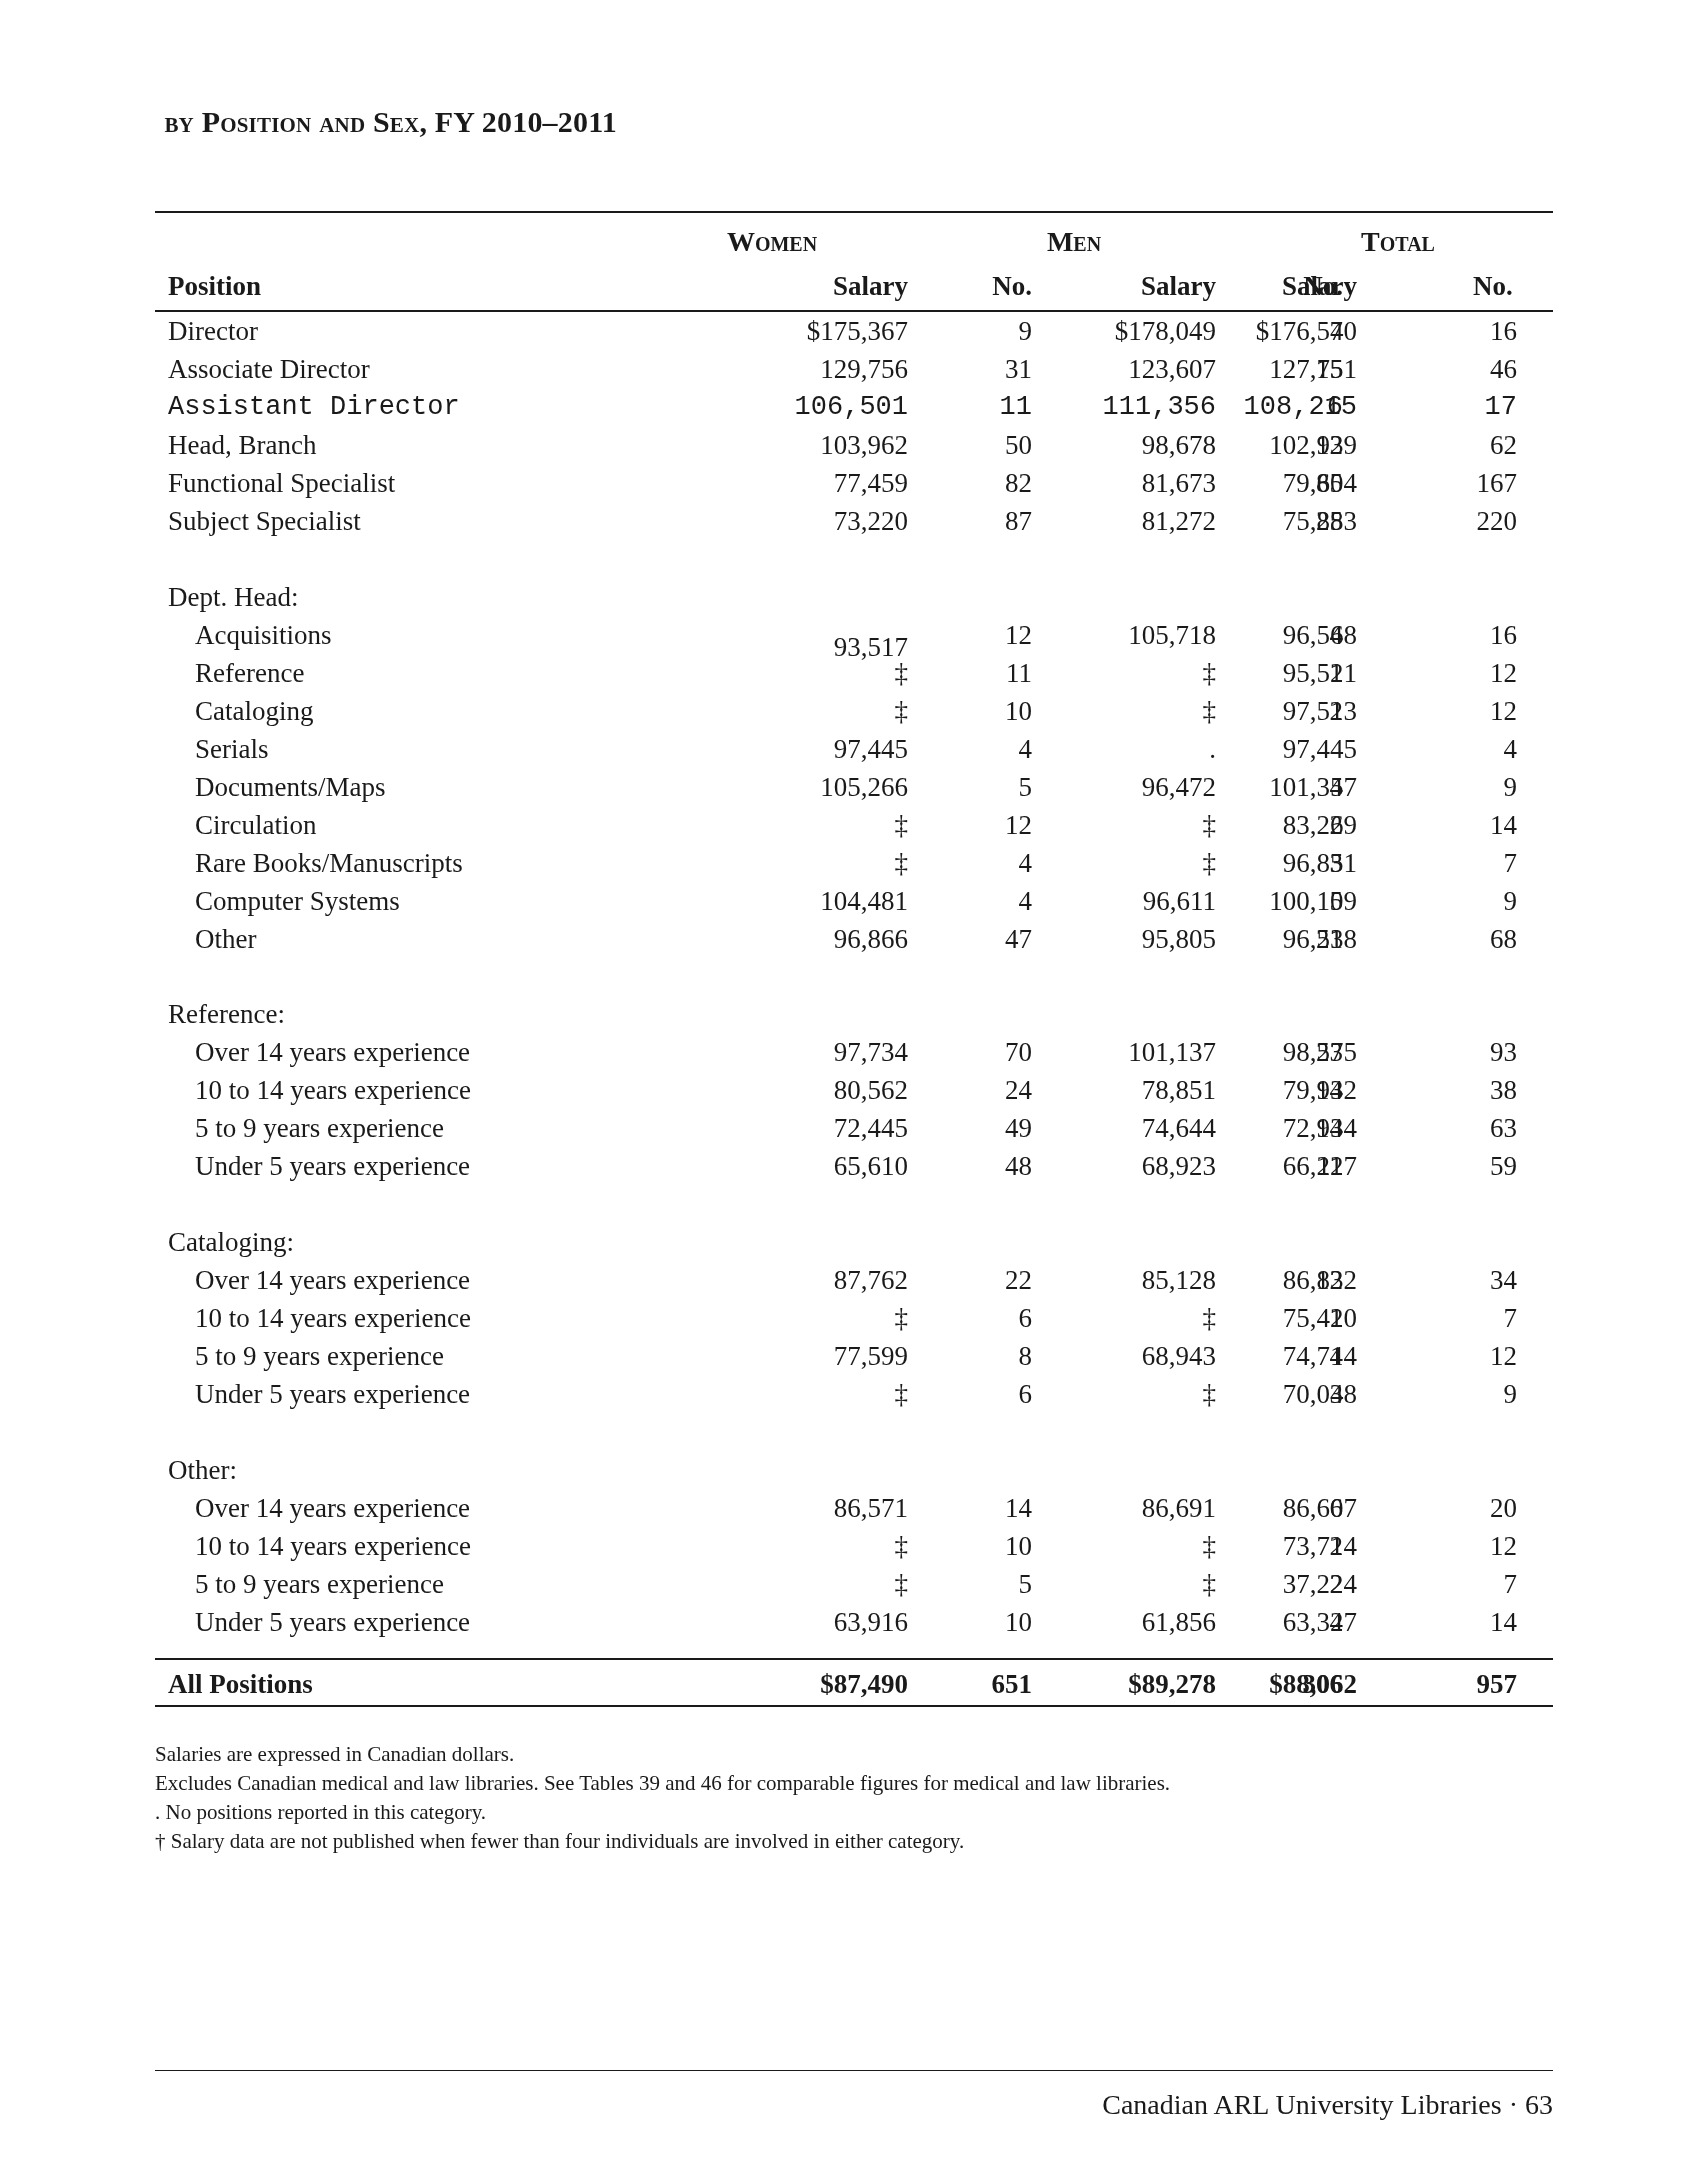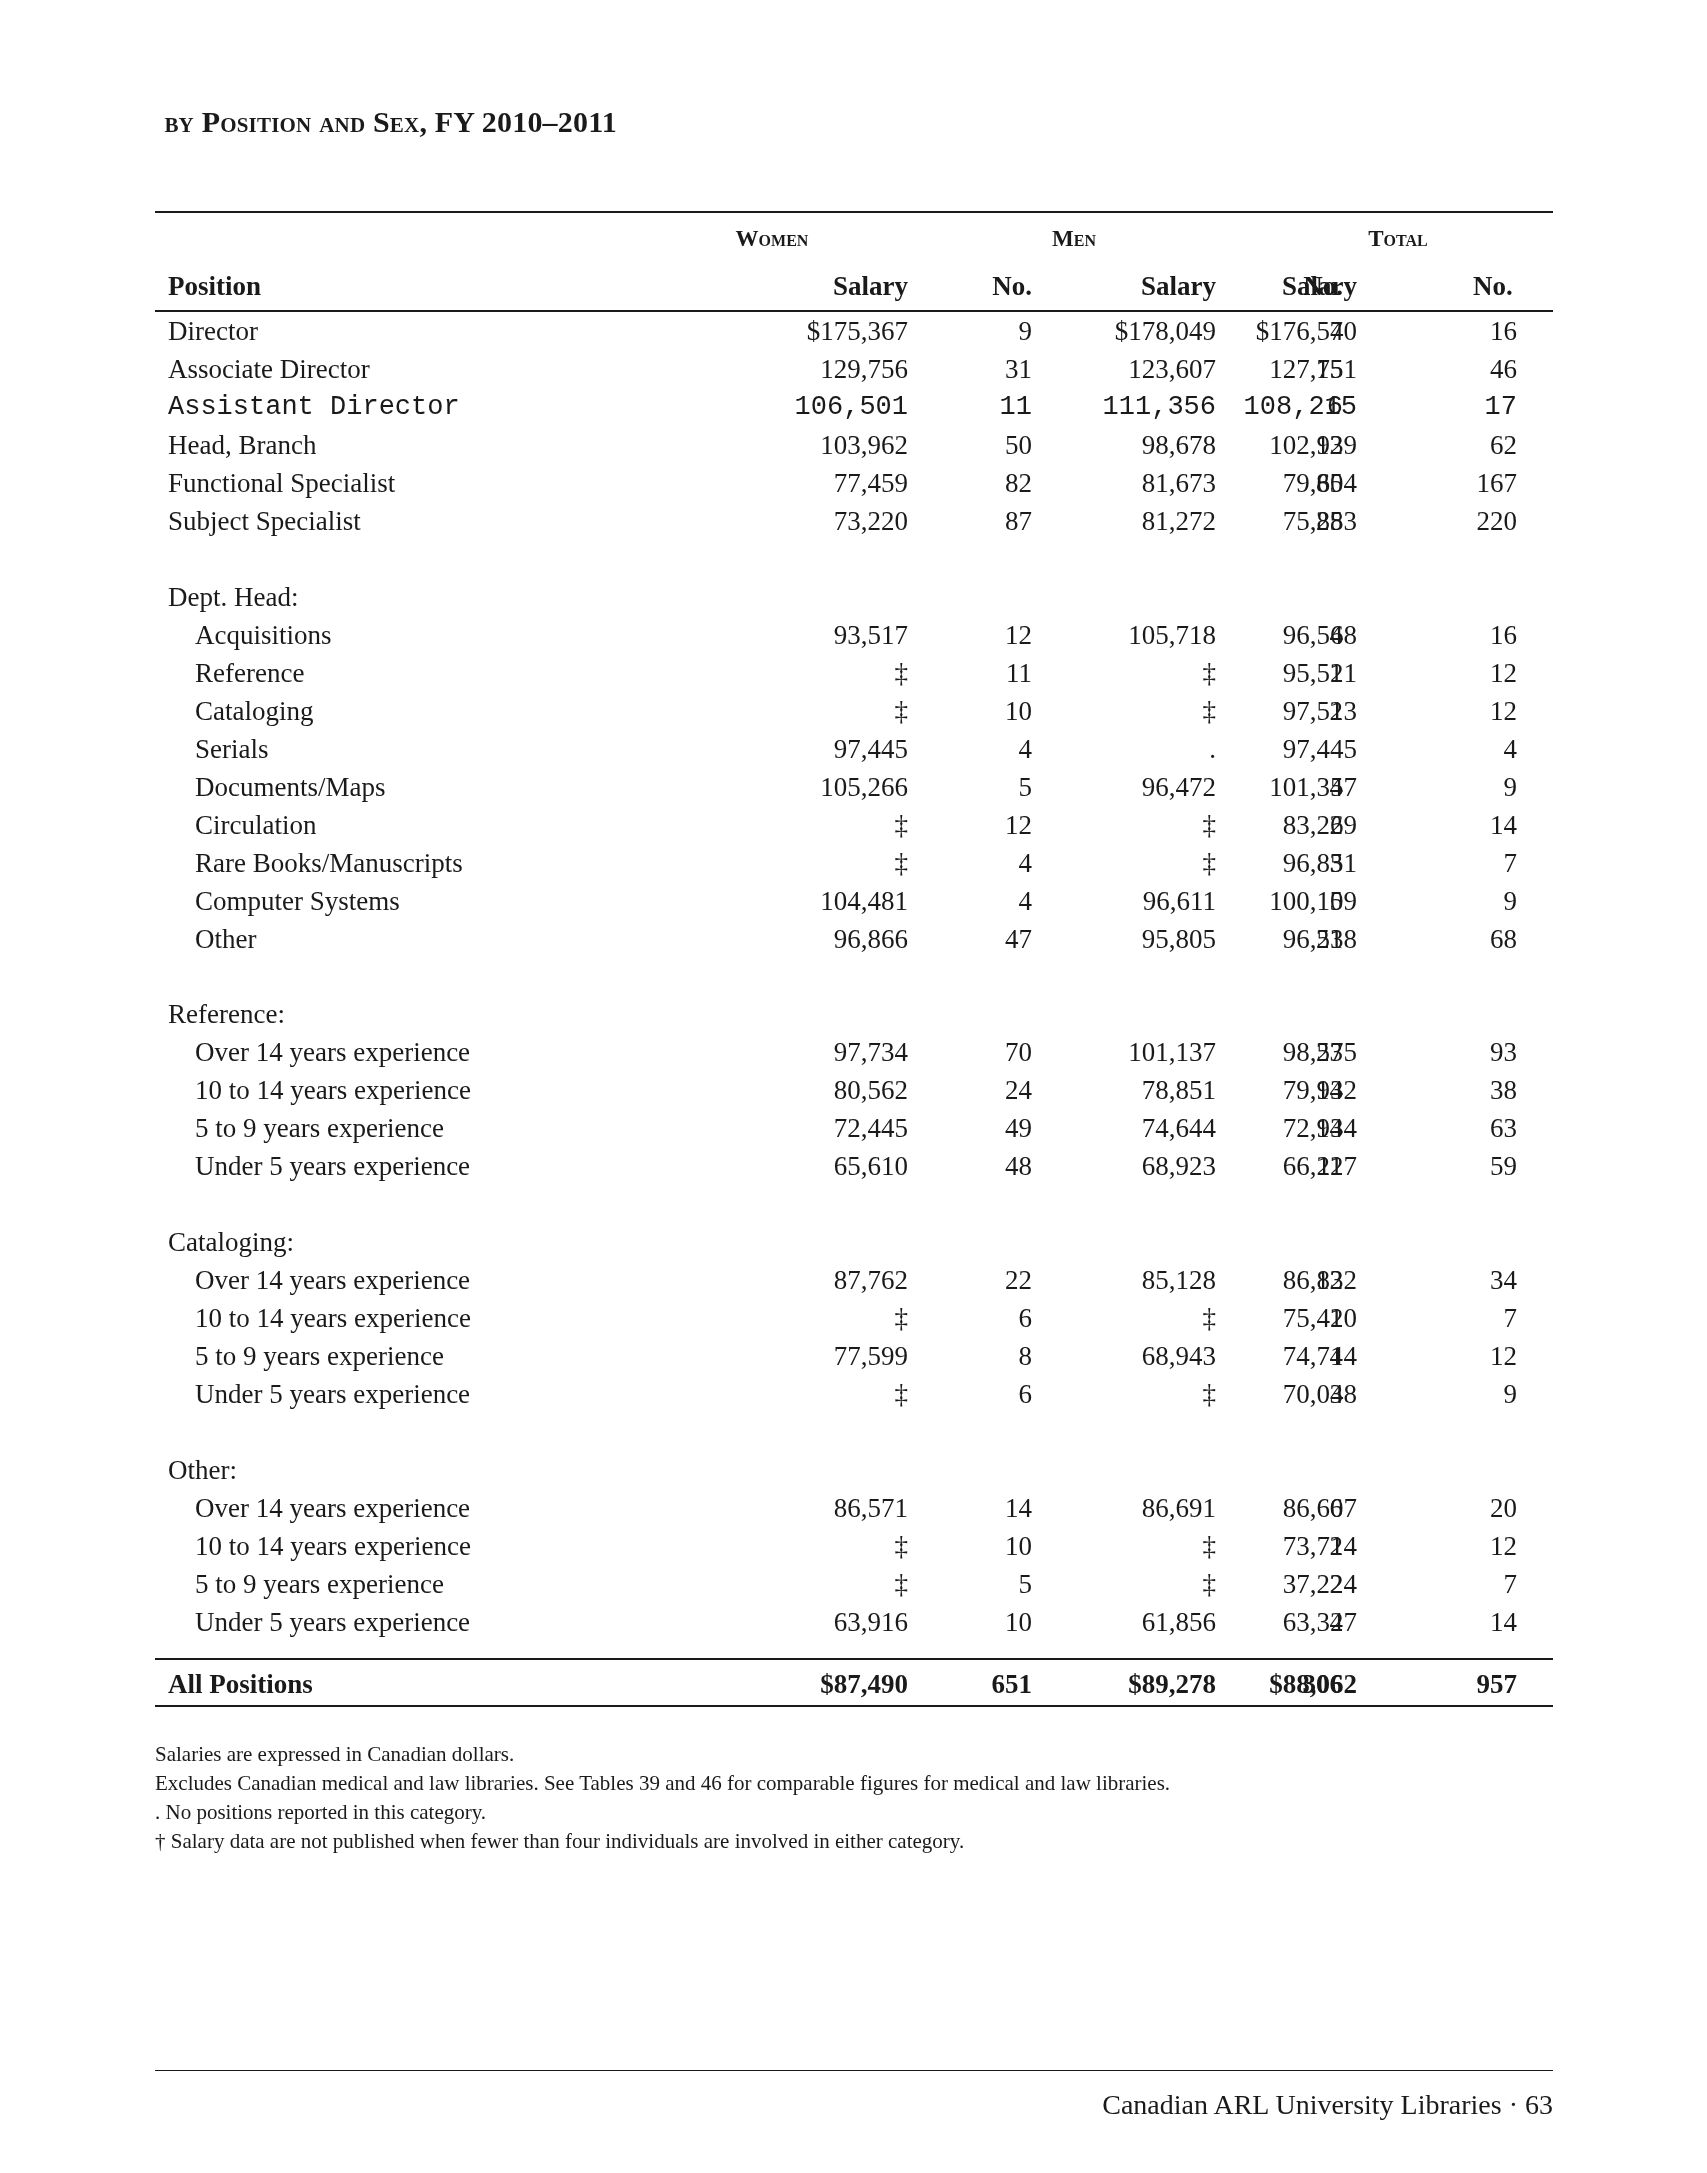--- a/index.html
+++ b/index.html
@@ -4,21 +4,21 @@
 <style>
   html, body { margin: 0; padding: 0; background: #ffffff; }
   body { width: 1707px; height: 2173px; position: relative; font-family: "DejaVu Serif", "Liberation Serif", serif; color: #1a1a1a; }
   .page { position: absolute; left: 155px; top: 0; width: 1398px; }
   .title { position: absolute; top: 102px; left: 9.4px; font-family: "Liberation Serif", serif; font-weight: bold; font-size: 30px; line-height: 40px; font-variant: small-caps; letter-spacing: 0.2px; }
   .rule { position: absolute; left: 0; width: 1398px; background: #1a1a1a; }
   .t-top { top: 211px; height: 1.9px; }
   .t-head { top: 310px; height: 1.9px; }
   .t-total-top { top: 1658px; height: 1.9px; }
   .t-total-bot { top: 1705px; height: 1.9px; }
-  .grp { position: absolute; top: 226px; font-size: 23px; font-variant: small-caps; font-family: "Liberation Serif", serif; font-weight: bold; text-align: center; }
+  .grp { position: absolute; top: 226px; font-size: 28px; font-variant: small-caps; font-family: "Liberation Serif", serif; font-weight: bold; text-align: center; }
   .colhead { position: absolute; top: 271px; font-size: 27px; font-weight: bold; font-family: "Liberation Serif", serif; }
   .row { position: absolute; left: 0; width: 1398px; height: 38px; font-size: 27px; font-family: "Liberation Serif", serif; }
   .row .c { position: absolute; top: 0; text-align: right; white-space: nowrap; }
   .row .lbl { position: absolute; top: 0; left: 13px; text-align: left; white-space: nowrap; }
   .row.indent .lbl { left: 40px; }
   .row.bold { font-weight: bold; }
   .notes { position: absolute; top: 1740px; left: 0; font-family: "Liberation Serif", serif; font-size: 21px; line-height: 29px; }
   .foot-rule { position: absolute; top: 2070px; left: 0; width: 1398px; height: 0.9px; background: #1a1a1a; }
   .footer { position: absolute; top: 2089px; right: 0; font-family: "Liberation Serif", serif; font-size: 28px; }
 </style>
@@ -101,21 +101,21 @@
         <span class="c" style="right: 210px;">25</span>
         <span class="c" style="right: 196px;">75,883</span>
         <span class="c" style="right: 36px;">220</span>
       </div>
       <div class="row" style="top: 544px;"></div>
       <div class="row" style="top: 582px;">
         <span class="lbl">Dept. Head:</span>
       </div>
       <div class="row indent" style="top: 620px;">
         <span class="lbl">Acquisitions</span>
-        <span class="c" style="right: 645px;">93,517</span>
+        <span class="c" style="right: 645px; margin-top: 12px;">93,517</span>
         <span class="c" style="right: 521px;">12</span>
         <span class="c" style="right: 337px;">105,718</span>
         <span class="c" style="right: 210px;">4</span>
         <span class="c" style="right: 196px;">96,568</span>
         <span class="c" style="right: 36px;">16</span>
       </div>
       <div class="row indent" style="top: 658px;">
         <span class="lbl">Reference</span>
         <span class="c" style="right: 645px;">‡</span>
         <span class="c" style="right: 521px;">11</span>

